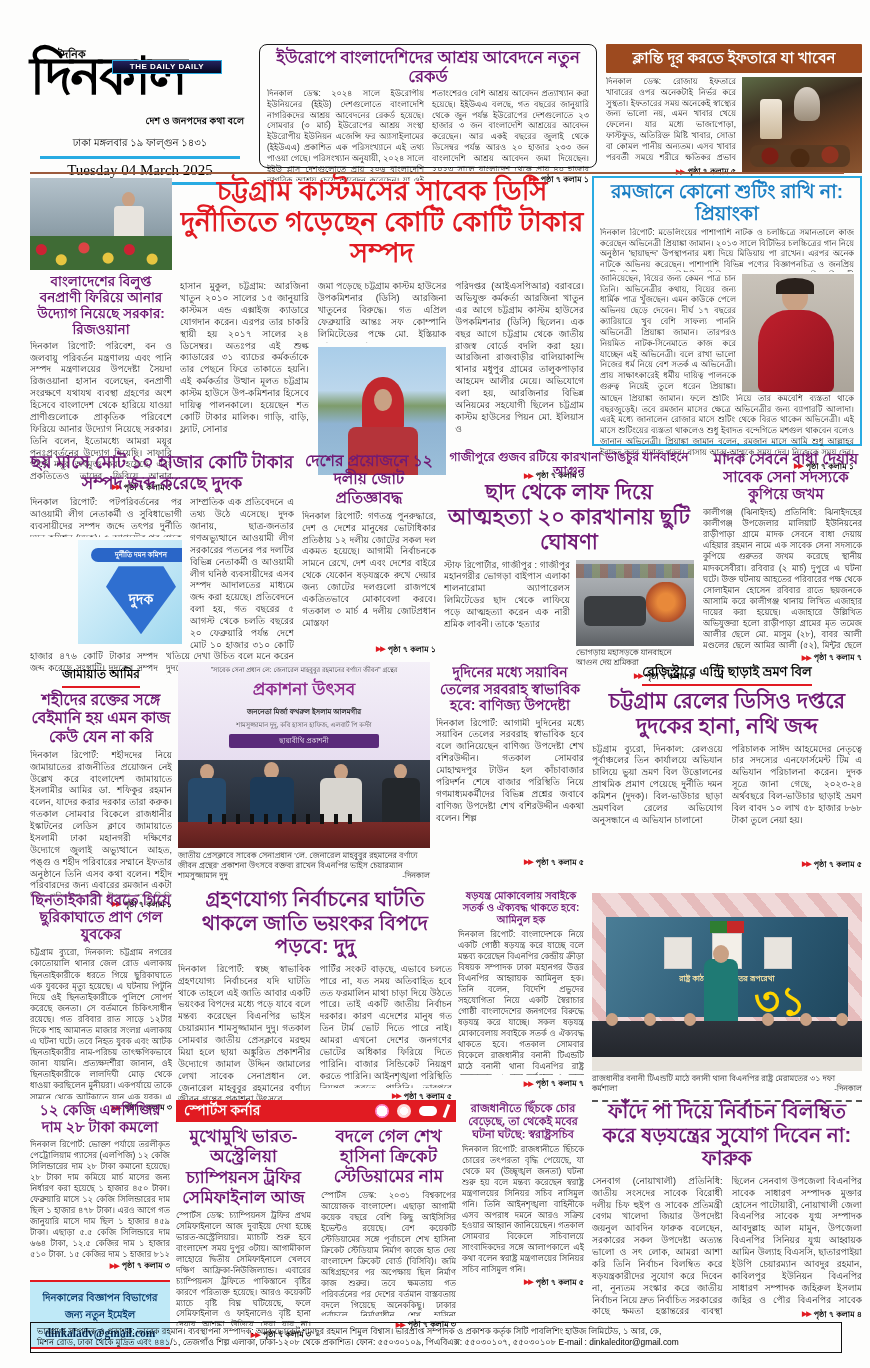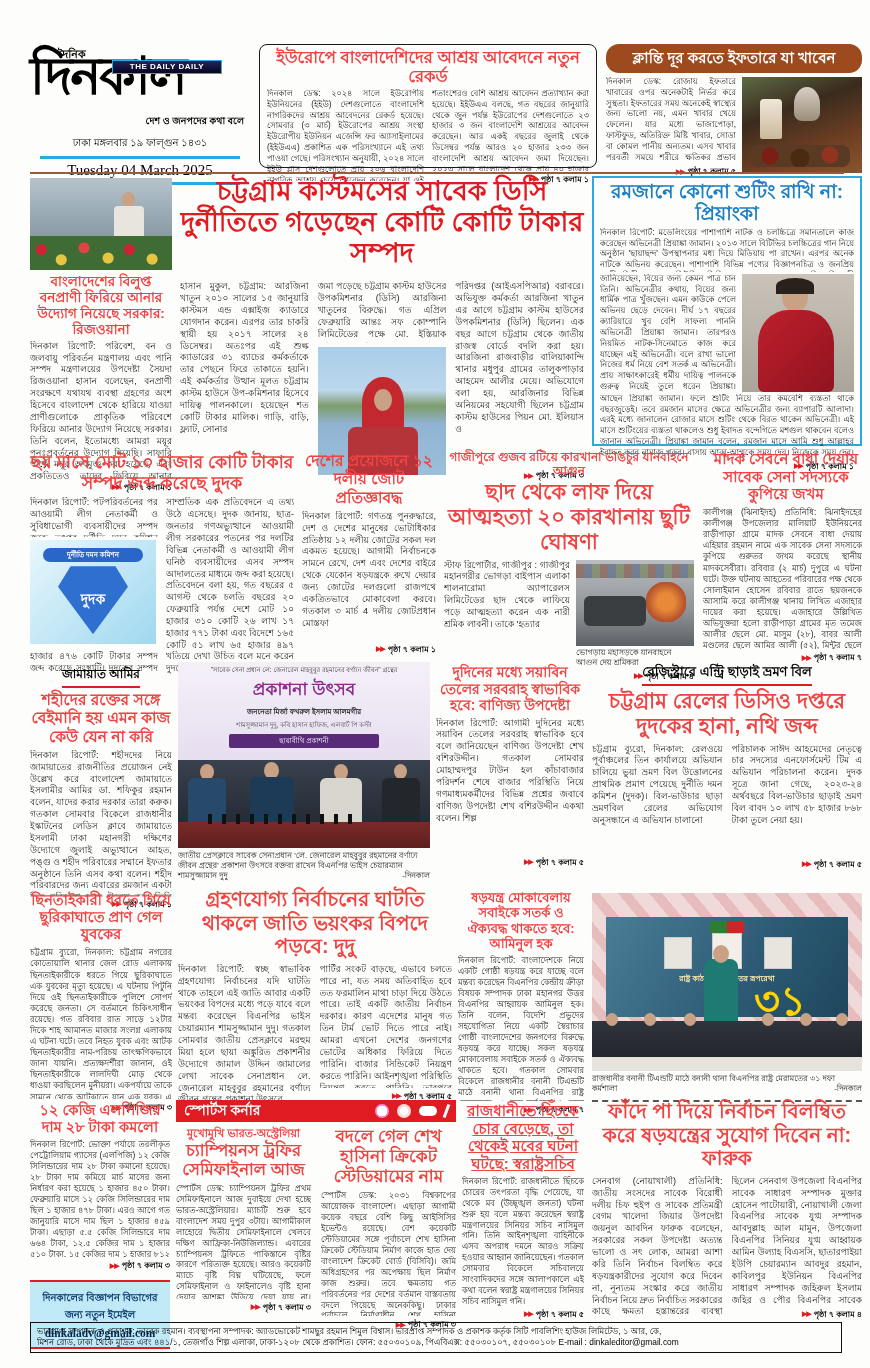--- a/index.html
+++ b/index.html
@@ -1,19 +1,19 @@
 <!DOCTYPE html>
 <html><head>
 <meta charset="utf-8">
 <style>
   html,body{margin:0;padding:0;background:#f3f3f3;}
   .page{position:relative;width:870px;height:1368px;background:#fdfdfc;font-family:"Liberation Sans",sans-serif;overflow:hidden;margin:0 auto;}
   .abs{position:absolute;}
   .body{font-size:9px;line-height:1.32;text-align:justify;color:#1c1c1c;}
-  .hl{font-weight:700;color:#ef4444;text-align:center;line-height:1.18;}
+  .hl{font-weight:700;color:#701a75;text-align:center;line-height:1.18;}
   .cont{display:flex;justify-content:flex-end;align-items:center;gap:3px;font-size:8px;font-weight:700;color:#000;margin-top:2px;}
   .cont .ic{color:#e11b22;font-size:7px;letter-spacing:-1px;}
   .kickwrap{text-align:center;}
   .kick{display:inline-block;font-weight:700;border-bottom:2.5px solid #e11b22;padding-bottom:1px;color:#000;}
   .cap{font-size:8px;color:#222;line-height:1.25;}
   .credit{float:right;font-size:8px;color:#222;}
   .rule{background:#9c5a3c;height:2px;}
   .photo{overflow:hidden;position:relative;}
   .head-c{border-radius:50%;background:#c9a184;position:absolute;}
 </style>
@@ -43,21 +43,21 @@
         <div class="body" style="height:82px;overflow:hidden;font-size:8.2px;">শতাংশেরও বেশি আশ্রয় আবেদন প্রত্যাখ্যান করা হয়েছে। ইইউএএ বলছে, গত বছরের জানুয়ারি থেকে জুন পর্যন্ত ইউরোপের দেশগুলোতে ২৩ হাজার ৩ জন বাংলাদেশি আশ্রয়ের আবেদন করেছেন। আর একই বছরের জুলাই থেকে ডিসেম্বর পর্যন্ত আরও ২০ হাজার ২৩৩ জন বাংলাদেশি আশ্রয় আবেদন জমা দিয়েছেন। ২০২৩ সালে বাংলাদেশ থেকে প্রায় ৪০ হাজার ৩৫২ জন নাগরিক ইউরোপে আশ্রয়ের আবেদন করেছিলেন। ওই বছরের তুলনায় ২০২৪ সালে ইউরোপে বাংলাদেশিদের আশ্রয় আবেদনের হার প্রায় ৭ দশমিক ৫ শতাংশ বৃদ্ধি পেয়েছে। ইইউএএর</div>
         <div class="cont">
             <span class="ic">▶▶</span>
             <span>পৃষ্ঠা ৭ কলাম ১</span>
           </div>
       </div>
     </div>
   </div>
 
   <div class="abs" style="left:606px;top:44px;width:256px;height:126px;">
-    <div style="background:#9d4a1f;color:#fff;font-weight:700;font-size:15px;text-align:center;border-radius:13px;padding:2px 0;">ক্লান্তি দূর করতে ইফতারে যা খাবেন</div>
+    <div style="background:#9d4a1f;color:#fff;font-weight:700;font-size:15px;text-align:center;border-radius:1px;padding:2px 0;">ক্লান্তি দূর করতে ইফতারে যা খাবেন</div>
     <div style="display:flex;gap:6px;margin-top:4px;">
       <div style="flex:1;">
         <div class="body" style="height:86px;overflow:hidden;font-size:8.2px;">দিনকাল ডেস্ক: রোজায় ইফতারে খাবারের ওপর অনেকটাই নির্ভর করে সুস্থতা। ইফতারের সময় অনেকেই স্বাস্থ্যের জন্য ভালো নয়, এমন খাবার খেয়ে ফেলেন। যার মধ্যে ভাজাপোড়া, ফাস্টফুড, অতিরিক্ত মিষ্টি খাবার, সোডা বা কোমল পানীয় অন্যতম। এসব খাবার পরবর্তী সময়ে শরীরে ক্ষতিকর প্রভাব ফেলে। বিশেষজ্ঞদের মতে, অন্যান্য সময় যে পরিমাণ খাবার খাওয়া হয়, রোজায় তার চেয়ে এক-তৃতীয়াংশ কম খেতে হবে। বিশেষ করে সারাদিন রোজা রাখার পর আপনি ইফতারে কী কী খাচ্ছেন, সে বিষয়ে সতর্ক</div>
         <div class="cont">
             <span class="ic">▶▶</span>
             <span>পৃষ্ঠা ৭ কলাম ৫</span>
           </div>
       </div>
       <div class="photo" style="width:120px;height:96px;background:linear-gradient(160deg,#5d6b46 0%,#3a2b1e 35%,#6e3f22 70%,#8a5530 100%);">
         <div style="position:absolute;left:18px;top:22px;width:22px;height:40px;background:linear-gradient(#efe6d8,#cbb89a);border-radius:4px 4px 2px 2px;"></div>
@@ -121,21 +121,21 @@
         <span class="ic">▶▶</span>
         <span>পৃষ্ঠা ৭ কলাম ১</span>
       </div>
   </div>
 
   <div class="abs" style="left:30px;top:452px;width:264px;">
     <div class="hl" style="font-size:17.5px;">ছয় মাসে মোট ১০ হাজার কোটি টাকার সম্পদ জব্দ করেছে দুদক</div>
     <div style="display:flex;gap:8px;margin-top:4px;">
       <div style="flex:1;">
         <div class="body" style="height:40px;overflow:hidden;">দিনকাল রিপোর্ট: পটপরিবর্তনের পর আওয়ামী লীগ নেতাকর্মী ও সুবিধাভোগী ব্যবসায়ীদের সম্পদ জব্দে তৎপর দুর্নীতি দমন কমিশন (দুদক)। ৫ আগস্টের পর থেকে দেশে-বিদেশে প্রায় ১০</div>
-        <div class="photo" style="width:126px;height:104px;margin-top:3px;background:linear-gradient(135deg,#e8f7fd,#9fd8ef);">
+        <div class="photo" style="width:104px;height:104px;margin-top:3px;background:linear-gradient(135deg,#e8f7fd,#9fd8ef);margin-left:48px;">
           <div style="position:absolute;left:13px;top:8px;width:100px;height:14px;background:#2a66c8;border-radius:8px;color:#fff;font-size:7px;font-weight:700;text-align:center;line-height:14px;">দুর্নীতি দমন কমিশন</div>
           <div style="position:absolute;left:28px;top:26px;width:70px;height:68px;background:#2f6fd0;clip-path:polygon(50% 100%,0 30%,18% 0,82% 0,100% 30%);display:flex;align-items:center;justify-content:center;color:#fff;font-weight:800;font-size:14px;">দুদক</div>
         </div>
       </div>
       <div class="body" style="flex:1;height:152px;overflow:hidden;">সাম্প্রতিক এক প্রতিবেদনে এ তথ্য উঠে এসেছে। দুদক জানায়, ছাত্র-জনতার গণঅভ্যুত্থানে আওয়ামী লীগ সরকারের পতনের পর দলটির বিভিন্ন নেতাকর্মী ও আওয়ামী লীগ ঘনিষ্ঠ ব্যবসায়ীদের এসব সম্পদ আদালতের মাধ্যমে জব্দ করা হয়েছে। প্রতিবেদনে বলা হয়, গত বছরের ৫ আগস্ট থেকে চলতি বছরের ২০ ফেব্রুয়ারি পর্যন্ত দেশে মোট ১০ হাজার ৩১০ কোটি ২৬ লাখ ১৭ হাজার ৭৭১ টাকা এবং বিদেশে ১৬৫ কোটি ৫১ লাখ ৬৫ হাজার ৪৯৭ কোটি টাকার সম্পদ বাজেয়াপ্ত ও জব্দ করা হয়েছে। যদিও বিদেশে থাকা সম্পদ জব্দ আদেশ বাস্তবায়ন হচ্ছে কিনা</div>
     </div>
     <div style="display:flex;gap:8px;margin-top:2px;">
       <div class="body" style="flex:1;height:24px;overflow:hidden;">হাজার ৪৭৬ কোটি টাকার সম্পদ জব্দ করেছে সংস্থাটি। দুদকের সম্পদ ব্যবস্থাপনা বিভাগের</div>
       <div class="body" style="flex:1;height:24px;overflow:hidden;">খতিয়ে দেখা উচিত বলে মনে করেন দুদকের সাবেক মহাপরিচালক মইদুল ইসলাম।</div>
     </div>
@@ -256,21 +256,21 @@
         <div class="body" style="height:124px;overflow:hidden;">পার্টির সংকট বাড়ছে, এভাবে চলতে পারে না, যত সময় অতিবাহিত হবে তত ফরমালিন মাথা চাড়া দিয়ে উঠতে পারে। তাই একটি জাতীয় নির্বাচন দরকার। কারণ এদেশের মানুষ গত তিন টার্ম ভোট দিতে পারে নাই। আমরা এখনো দেশের জনগণের ভোটের অধিকার ফিরিয়ে দিতে পারিনি। বাজার সিন্ডিকেট নিয়ন্ত্রণ করতে পারিনি। আইনশৃঙ্খলা পরিস্থিতি নিয়ন্ত্রণ করতে পারিনি। তারপরে দেশের জনগণের ন্যূনতম যে ভোটের অধিকার সেটি যদি</div>
         <div class="cont">
             <span class="ic">▶▶</span>
             <span>পৃষ্ঠা ৭ কলাম ৫</span>
           </div>
       </div>
     </div>
   </div>
 
   <div class="abs" style="left:458px;top:890px;width:126px;">
-    <div class="hl" style="font-size:13px;">ষড়যন্ত্র মোকাবেলায় সবাইকে সতর্ক ও ঐক্যবদ্ধ থাকতে হবে: আমিনুল হক</div>
+    <div class="hl" style="font-size:10px;">ষড়যন্ত্র মোকাবেলায় সবাইকে সতর্ক ও ঐক্যবদ্ধ থাকতে হবে: আমিনুল হক</div>
     <div class="body" style="margin-top:4px;height:146px;overflow:hidden;font-size:8.3px;">দিনকাল রিপোর্ট: বাংলাদেশকে নিয়ে একটি গোষ্ঠী ষড়যন্ত্র করে যাচ্ছে বলে মন্তব্য করেছেন বিএনপির কেন্দ্রীয় ক্রীড়া বিষয়ক সম্পাদক ঢাকা মহানগর উত্তর বিএনপির আহ্বায়ক আমিনুল হক। তিনি বলেন, বিদেশি প্রভুদের সহযোগিতা নিয়ে একটি স্বৈরাচার গোষ্ঠী বাংলাদেশের জনগণের বিরুদ্ধে ষড়যন্ত্র করে যাচ্ছে। সকল ষড়যন্ত্র মোকাবেলায় সবাইকে সতর্ক ও ঐক্যবদ্ধ থাকতে হবে। গতকাল সোমবার বিকেলে রাজধানীর বনানী টিএন্ডটি মাঠে বনানী থানা বিএনপির রাষ্ট্র মেরামতের ৩১ দফা কর্মশালা ও দোয়া মাহফিলে প্রধান অতিথির বক্তব্যে তিনি এসব কথা বলেন। আমিনুল হক বলেন, নিজেদের মধ্যে ঐক্য ধরে রেখে আগামী নির্বাচনের জন্য সাধারণ মানুষকে সাথে নিয়ে কাজ করতে হবে। সাধারণ মানুষের মতামত নিয়ে তাদের ন্যায্য দাবি আদায়ে কাজ করতে হবে। কারণ আগামীর জাতীয়</div>
     <div class="cont">
         <span class="ic">▶▶</span>
         <span>পৃষ্ঠা ৭ কলাম ৭</span>
       </div>
   </div>
 
   <div class="abs" style="left:592px;top:893px;width:270px;">
     <div class="photo" style="width:270px;height:178px;background:repeating-linear-gradient(50deg,#f0d9d9 0 14px,#e6bcbc 14px 24px);">
       <div style="position:absolute;left:14px;top:24px;width:242px;height:100px;background:linear-gradient(120deg,#4a7d96,#2c5a74 60%,#1f475e);">
@@ -317,41 +317,41 @@
       <span style="color:#fff;font-weight:800;font-size:14px;">স্পোর্টস কর্নার</span>
       <span style="display:flex;gap:8px;margin-left:auto;">
         <span style="width:14px;height:14px;border-radius:50%;background:radial-gradient(circle,#fff 55%,#f8c 56%);display:inline-block;"></span>
         <span style="width:14px;height:14px;border-radius:50%;background:radial-gradient(circle,#fff 40%,#fdd 41%);display:inline-block;"></span>
         <span style="width:18px;height:10px;border-radius:5px;background:#fff;display:inline-block;margin-top:2px;"></span>
         <span style="width:3px;height:14px;background:#fff;transform:rotate(20deg);display:inline-block;"></span>
       </span>
     </div>
     <div style="display:flex;gap:10px;margin-top:5px;">
       <div style="flex:1;">
-        <div class="hl" style="font-size:11px;text-align:center;">মুখোমুখি ভারত-অস্ট্রেলিয়া</div>
+        <div class="hl" style="font-size:17px;text-align:center;">মুখোমুখি ভারত-অস্ট্রেলিয়া</div>
         <div class="hl" style="font-size:16.5px;margin-top:1px;">চ্যাম্পিয়নস ট্রফির সেমিফাইনাল আজ</div>
         <div class="body" style="margin-top:3px;height:116px;overflow:hidden;font-size:8.3px;">স্পোর্টস ডেস্ক: চ্যাম্পিয়নস ট্রফির প্রথম সেমিফাইনালে আজ দুবাইয়ে দেখা হচ্ছে ভারত-অস্ট্রেলিয়ার। ম্যাচটি শুরু হবে বাংলাদেশ সময় দুপুর ৩টায়। আগামীকাল লাহোরে দ্বিতীয় সেমিফাইনালে খেলবে দক্ষিণ আফ্রিকা-নিউজিল্যান্ড। এবারের চ্যাম্পিয়নস ট্রফিতে পাকিস্তানে বৃষ্টির কারণে পরিত্যক্ত হয়েছে। আরও কয়েকটি ম্যাচে বৃষ্টি বিঘ্ন ঘটিয়েছে, ফলে সেমিফাইনাল ও ফাইনালেও বৃষ্টি হানা দেয়ার আশঙ্কা উড়িয়ে দেয়া যায় না। খেলায় রোমাঞ্চ বাড়াতে, বৃষ্টি হলে সেমিফাইনাল ও ফাইনালের তিনটি ম্যাচের জন্য একদিন করে রিজার্ভ ডে রেখেছে আইসিসি। প্রথম সেমিফাইনালের রিজার্ভ দিন হলো ৫ মার্চ, বুধবার। দ্বিতীয়</div>
         <div class="cont">
             <span class="ic">▶▶</span>
             <span>পৃষ্ঠা ৭ কলাম ৩</span>
           </div>
       </div>
       <div style="flex:1;">
         <div class="hl" style="font-size:17px;">বদলে গেল শেখ হাসিনা ক্রিকেট স্টেডিয়ামের নাম</div>
         <div class="body" style="margin-top:3px;height:126px;overflow:hidden;font-size:8.3px;">স্পোর্টস ডেস্ক: ২০৩১ বিশ্বকাপের আয়োজক বাংলাদেশ। এছাড়া আগামী কয়েক বছরে বেশি কিছু আইসিসির ইভেন্টও রয়েছে। বেশ কয়েকটি স্টেডিয়ামের সঙ্গে পূর্বাচলে শেখ হাসিনা ক্রিকেট স্টেডিয়াম নির্মাণ কাজে হাত দেয় বাংলাদেশ ক্রিকেট বোর্ড (বিসিবি)। জমি অধিগ্রহণের পর অপেক্ষায় ছিল নির্মাণ কাজ শুরুর। তবে ক্ষমতায় গত পরিবর্তনের পর দেশের বর্তমান বাস্তবতায় বদলে গিয়েছে অনেককিছু। ঢাকার পূর্বাচলে নির্মাণাধীন শেখ হাসিনা আন্তর্জাতিক ক্রিকেট স্টেডিয়ামের নাম পরিবর্তন করা হয়েছে। স্টেডিয়ামটির নতুন নাম রাখা হয়েছে ন্যাশনাল ক্রিকেট স্টেডিয়াম (এনসিএস)। গতকাল বিসিবির ১৮তম বোর্ড সভায় এ সিদ্ধান্ত নেয়া হয়েছে। সভা শেষে সংবাদ মাধ্যমের</div>
         <div class="cont">
             <span class="ic">▶▶</span>
             <span>পৃষ্ঠা ৭ কলাম ৩</span>
           </div>
       </div>
     </div>
   </div>
 
   <div class="abs" style="left:462px;top:1102px;width:122px;">
-    <div class="hl" style="font-size:15px;text-decoration:underline;">রাজধানীতে ছিঁচকে চোর বেড়েছে, তা থেকেই মবের ঘটনা ঘটছে: স্বরাষ্ট্রসচিব</div>
+    <div class="hl" style="font-size:11px;">রাজধানীতে ছিঁচকে চোর বেড়েছে, তা থেকেই মবের ঘটনা ঘটছে: স্বরাষ্ট্রসচিব</div>
     <div class="body" style="margin-top:3px;height:130px;overflow:hidden;font-size:8.3px;">দিনকাল রিপোর্ট: রাজধানীতে ছিঁচকে চোরের তৎপরতা বৃদ্ধি পেয়েছে, যা থেকে মব (উচ্ছৃঙ্খল জনতা) ঘটনা শুরু হয় বলে মন্তব্য করেছেন স্বরাষ্ট্র মন্ত্রণালয়ের সিনিয়র সচিব নাসিমুল গনি। তিনি আইনশৃঙ্খলা বাহিনীকে এসব অপরাধ দমনে আরও সক্রিয় হওয়ার আহ্বান জানিয়েছেন। গতকাল সোমবার বিকেলে সচিবালয়ে সাংবাদিকদের সঙ্গে আলাপকালে এই কথা বলেন স্বরাষ্ট্র মন্ত্রণালয়ের সিনিয়র সচিব নাসিমুল গনি।</div>
     <div class="cont">
         <span class="ic">▶▶</span>
         <span>পৃষ্ঠা ৭ কলাম ৫</span>
       </div>
   </div>
 
   <div class="abs" style="left:592px;top:1100px;width:270px;">
     <div class="hl" style="font-size:20px;">ফাঁদে পা দিয়ে নির্বাচন বিলম্বিত করে ষড়যন্ত্রের সুযোগ দিবেন না: ফারুক</div>
     <div style="display:flex;gap:9px;margin-top:5px;">

